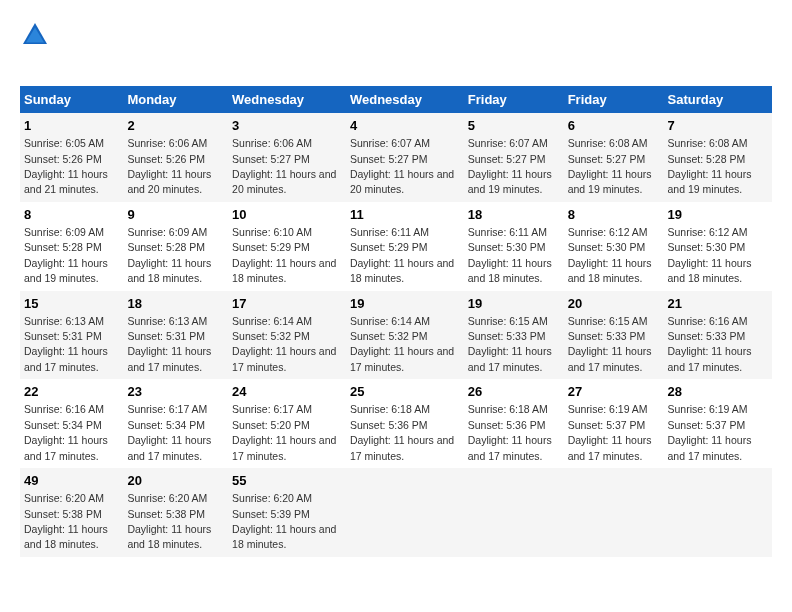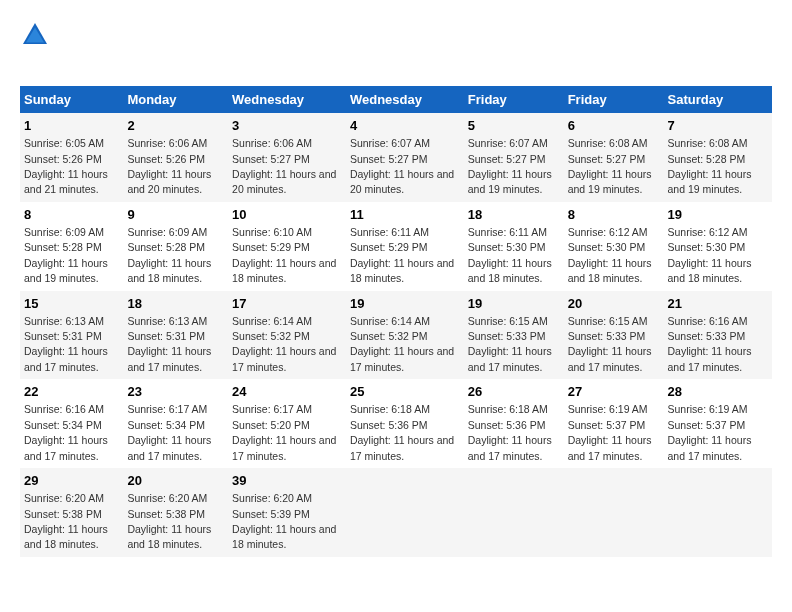--- a/index.html
+++ b/index.html
@@ -235,29 +235,29 @@
         <td><span class="day-num">27</span>
 <span class="day-info">Sunrise: 6:19 AM</span><br>
 <span class="day-info">Sunset: 5:37 PM</span><br>
 <span class="day-info">Daylight: 11 hours and 17 minutes.</span></td>
         <td><span class="day-num">28</span>
 <span class="day-info">Sunrise: 6:19 AM</span><br>
 <span class="day-info">Sunset: 5:37 PM</span><br>
 <span class="day-info">Daylight: 11 hours and 17 minutes.</span></td>
       </tr>
       <tr>
-        <td><span class="day-num">29</span>
+        <td><span class="day-num">49</span>
 <span class="day-info">Sunrise: 6:20 AM</span><br>
 <span class="day-info">Sunset: 5:38 PM</span><br>
 <span class="day-info">Daylight: 11 hours and 18 minutes.</span></td>
         <td><span class="day-num">20</span>
 <span class="day-info">Sunrise: 6:20 AM</span><br>
 <span class="day-info">Sunset: 5:38 PM</span><br>
 <span class="day-info">Daylight: 11 hours and 18 minutes.</span></td>
-        <td><span class="day-num">39</span>
+        <td><span class="day-num">55</span>
 <span class="day-info">Sunrise: 6:20 AM</span><br>
 <span class="day-info">Sunset: 5:39 PM</span><br>
 <span class="day-info">Daylight: 11 hours and 18 minutes.</span></td>
         <td></td>
         <td></td>
         <td></td>
         <td></td>
       </tr>
     </tbody>
 </table>

